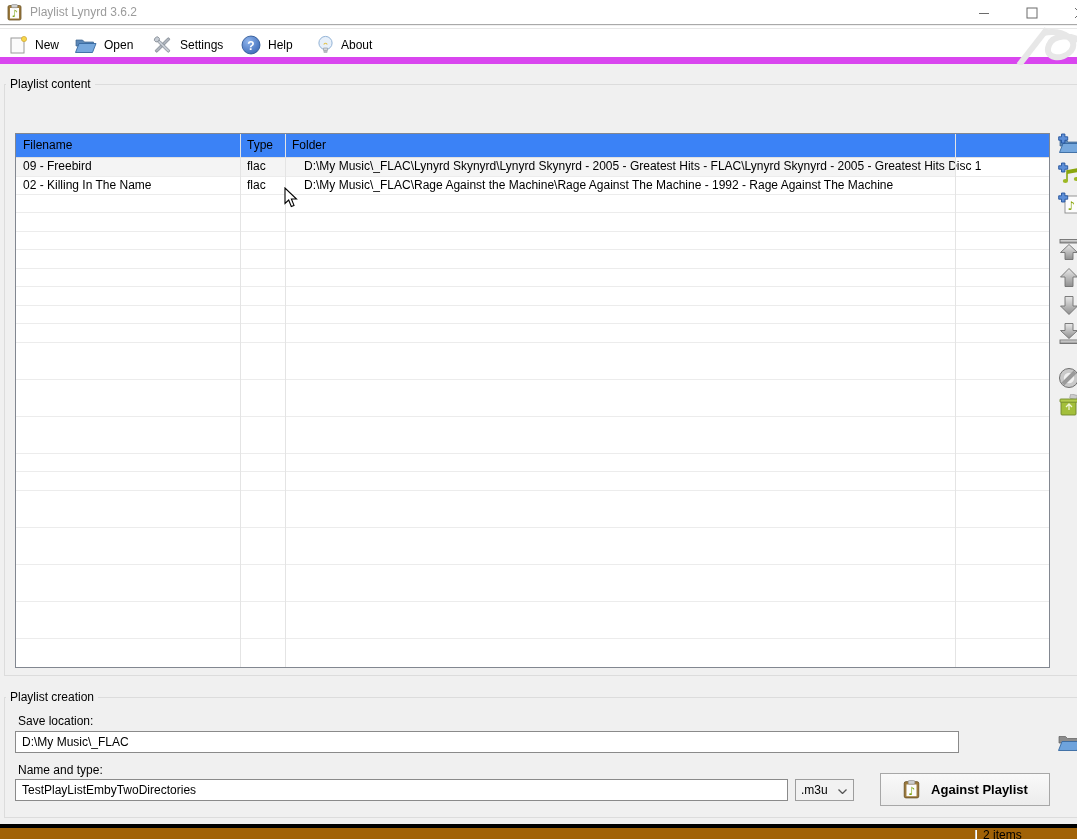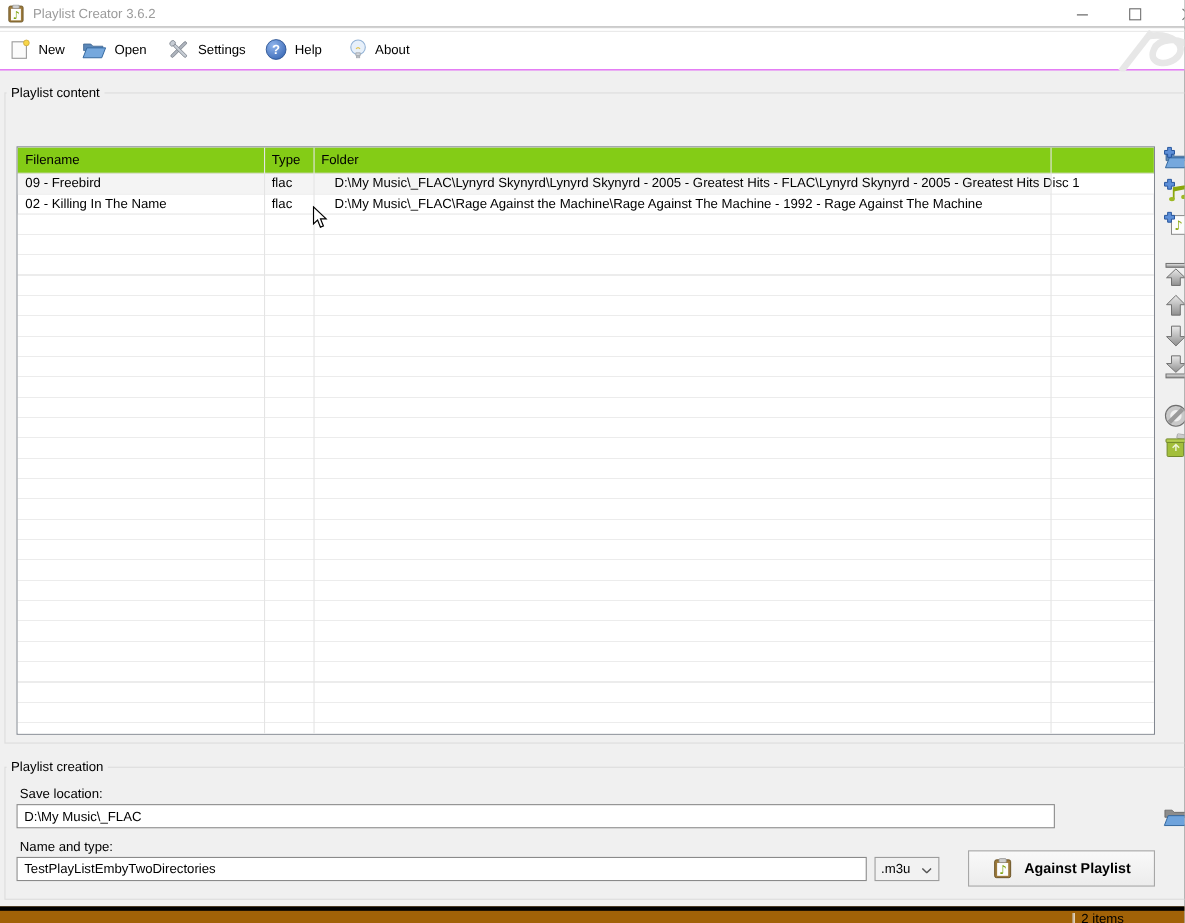--- a/index.html
+++ b/index.html
@@ -9,36 +9,36 @@
     background:#f0f0f0; font-family:"Liberation Sans","DejaVu Sans",sans-serif;
     font-size:12px; color:#000;
   }
   
   .titlebar { position:absolute; left:0; top:0; width:100%; height:25px; background:#fff; border-bottom:1px solid #a9a9a9; }
   .app-icon { position:absolute; left:6px; top:4px; width:17px; height:17px; }
   .title-text { position:absolute; left:30px; top:0; line-height:25px; color:#9b9b9b; }
   .win-btn { position:absolute; top:0; width:44px; height:25px; display:flex; align-items:center; justify-content:center; }
   .win-min { left:962px; } .win-max { left:1010px; } .win-close { left:1058px; }
   
-  .toolbar { position:absolute; left:0; top:26px; width:100%; height:38px; background:#fff; border-bottom:1px solid #d946ef; }
+  .toolbar { position:absolute; left:0; top:26px; width:100%; height:38px; background:#fff; border-bottom:7px solid #d946ef; }
   .toolbar-hairline { position:absolute; left:0; top:2px; width:100%; height:1px; background:#e8e8e8; }
   .tb-btn { position:absolute; top:3px; height:32px; display:flex; align-items:center; gap:7px; padding:0 6px; cursor:default; }
   .tb-new { left:2px; } .tb-open { left:68px;justify-content:space-between; } .tb-settings { left:146px; } .tb-help { left:235px; } .tb-about { left:311px; }
   .watermark { position:absolute; right:-10px; top:1px; }
   
   .groupbox { position:absolute; border:1px solid #dcdcdc; }
   .gb-content { left:4px; top:84px; width:1090px; height:592px; }
   .gb-creation { left:4px; top:697px; width:1090px; height:121px; }
   .group-label { position:absolute; background:#f0f0f0; padding:0 4px; line-height:14px; }
   .lbl-content { left:6px; top:77px; }
   .lbl-creation { left:6px; top:690px; }
   .instruction { position:absolute; left:18px; top:101px; }
   
   .table { position:absolute; left:15px; top:133px; width:1035px; height:535px; background:#fff; border:1px solid #828790; overflow:hidden; }
-  .thead { position:relative; height:24px; border-bottom:1px solid #e0e0e0; background:#84cc16; }
+  .thead { position:relative; height:24px; border-bottom:1px solid #e0e0e0; background:#3b82f6; }
   .th { position:absolute; top:4px; }
   .th-filename { left:7px; } .th-type { left:231px; } .th-folder { left:276px; }
   .trow { position:relative; height:18.5px; line-height:17.5px; border-bottom:1px solid #ececec; white-space:nowrap; }
   .trow.alt { background:linear-gradient(to right,#f4f4f4 0,#f4f4f4 939px,#ffffff 939px); }
   .td { position:absolute; top:0; }
   .td-file { left:7px; } .td-type { left:231px;text-align:right; } .td-folder { left:288px; }
   .tfiller { position:absolute; left:0; top:61px; width:100%; bottom:0;
     background:repeating-linear-gradient(to bottom,#fff 0 17.5px,#ececec 17.5px 18.5px); }
   .vline { position:absolute; top:0; bottom:0; width:1px; background:#e4e4e4; }
   .vl1 { left:224px; } .vl2 { left:269px; } .vl3 { left:939px; }
@@ -82,21 +82,21 @@
     </defs>
   </svg>
 
   <div class="titlebar">
     <svg class="app-icon" viewBox="0 0 17 17">
       <rect x="2" y="1.5" width="13" height="14.5" rx="1.5" fill="#9c7a3c" stroke="#6b5426" stroke-width="0.8"></rect>
       <rect x="4" y="4" width="9" height="10.5" fill="#fdfdfd"></rect>
       <rect x="5.5" y="0.5" width="6" height="3.2" rx="1" fill="#cfcfcf" stroke="#8d8d8d" stroke-width="0.6"></rect>
       <text x="5.5" y="13" font-size="10" fill="#7fa50f" font-family="DejaVu Sans">♪</text>
     </svg>
-    <span class="title-text">Playlist Creator 3.6.2</span>
+    <span class="title-text">Playlist Lynyrd 3.6.2</span>
     <span class="win-btn win-min">
       <svg width="12" height="12" viewBox="0 0 12 12">
           <line x1="1" y1="6.5" x2="11" y2="6.5" stroke="#6b6b6b" stroke-width="1"></line>
         </svg>
     </span>
     <span class="win-btn win-max">
       <svg width="12" height="12" viewBox="0 0 12 12">
           <rect x="1" y="1" width="10" height="10" fill="none" stroke="#6b6b6b" stroke-width="1"></rect>
         </svg>
     </span>

